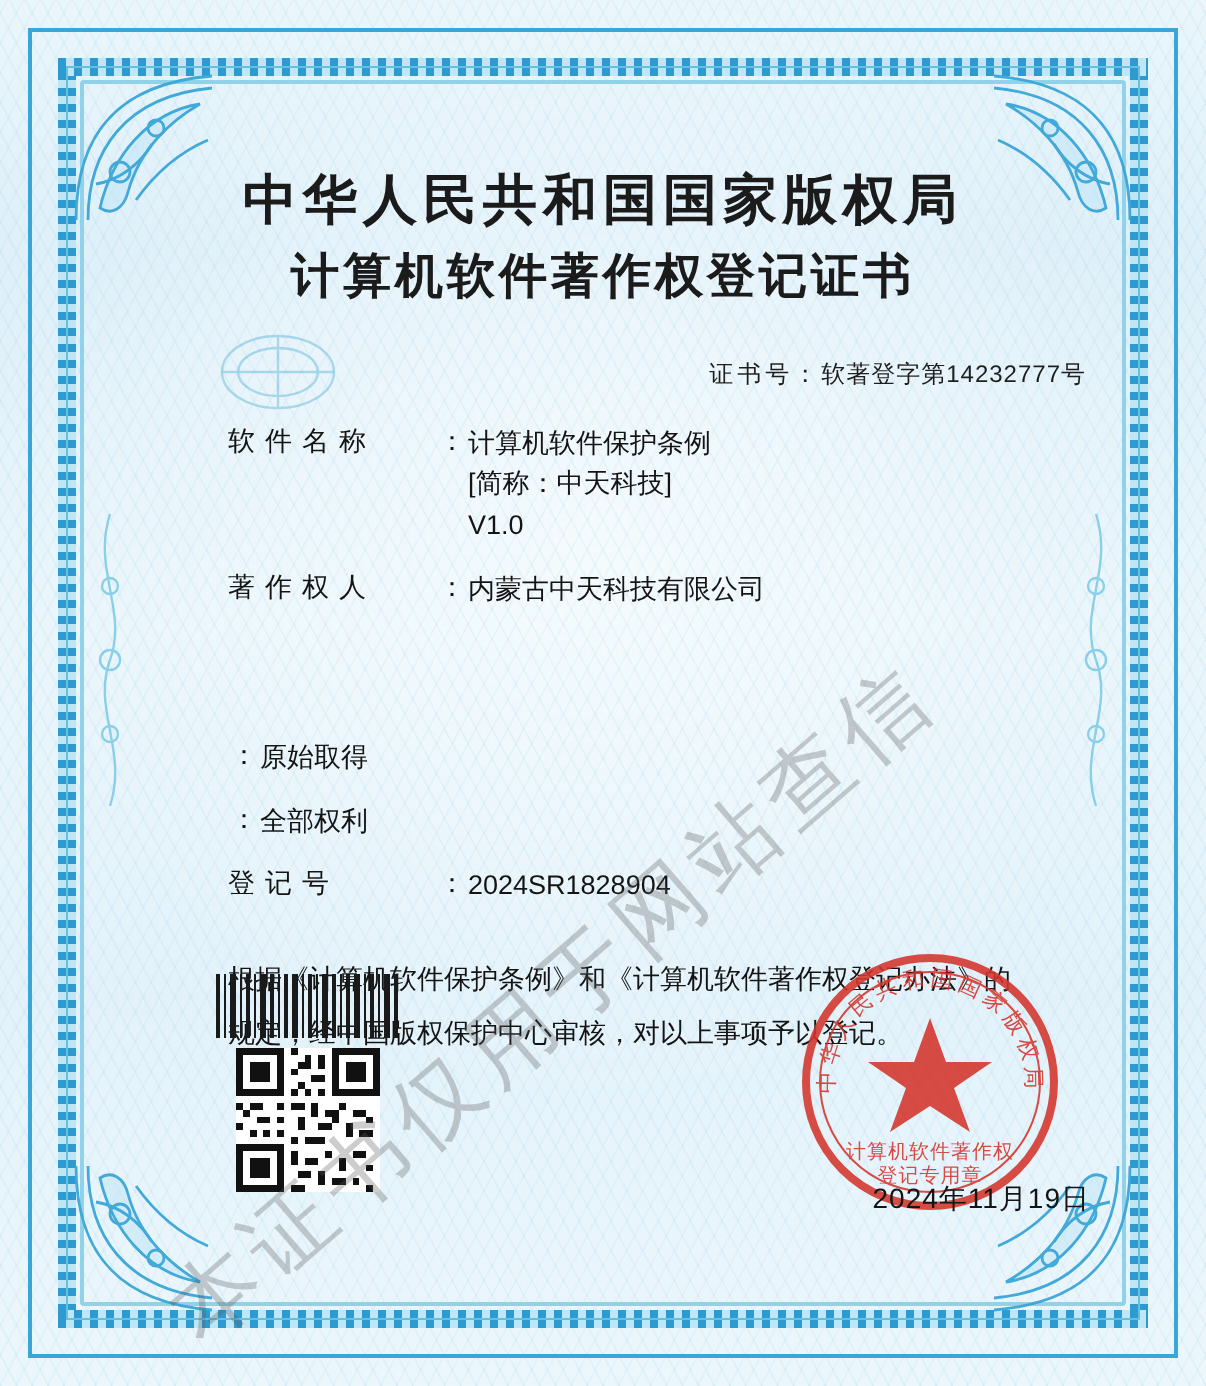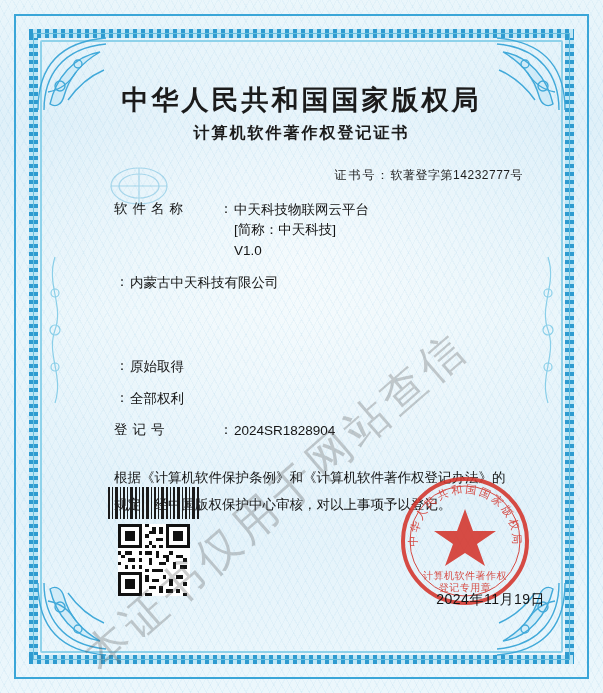--- a/index.html
+++ b/index.html
@@ -133,26 +133,26 @@
     text-align: center;
   }
   .title-line {
     font-family: "Liberation Serif", "DejaVu Serif", serif;
     font-size: 27px;
     font-weight: bold;
     color: #1b1b1b;
     letter-spacing: 3px;
     line-height: 1.5;
   }
-  .title-line2 { font-size: 16px; letter-spacing: 2px; }
+  .title-line2 { font-size: 24px; letter-spacing: 2px; }
 
   .cert-no {
     margin-top: 22px;
     text-align: right;
-    padding-right: 40px;
+    padding-right: 20px;
     font-size: 12px;
     color: #1e1e1e;
     letter-spacing: 0.5px;
     font-family: "Liberation Sans", "DejaVu Sans", sans-serif;
   }
   .cert-no .lbl { letter-spacing: 2px; }
 
   .fields {
     margin-top: 16px;
     padding-left: 74px;
@@ -345,26 +345,27 @@
 
     <div class="cert-no">
       <span class="lbl">证书号：</span><span>软著登字第14232777号</span>
     </div>
 
     <div class="fields">
 
       <div class="field-row">
         <div class="field-label">软件名称</div>
         <div class="field-sep">：</div>
-        <div class="field-value">中天科技物联网云平台
+        <div class="field-value">计算机软件保护条例
 [简称：中天科技]
 V1.0</div>
       </div>
 
       <div class="field-row">
+        <div class="field-label">著作权人</div>
         <div class="field-sep">：</div>
         <div class="field-value">内蒙古中天科技有限公司</div>
       </div>
 
       <div class="gap-block"></div>
       <div class="gap-block"></div>
 
       <div class="field-row">
         <div class="field-sep">：</div>
         <div class="field-value">原始取得</div>

